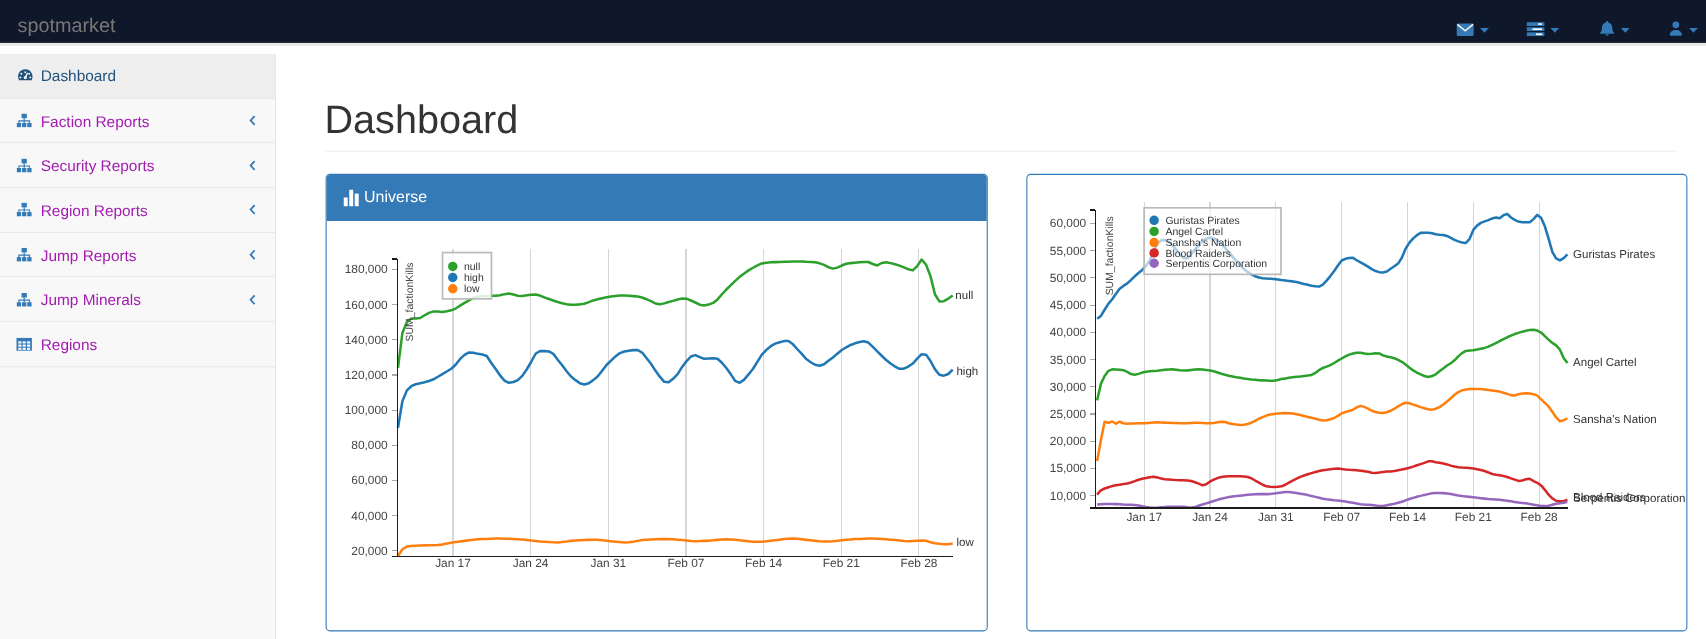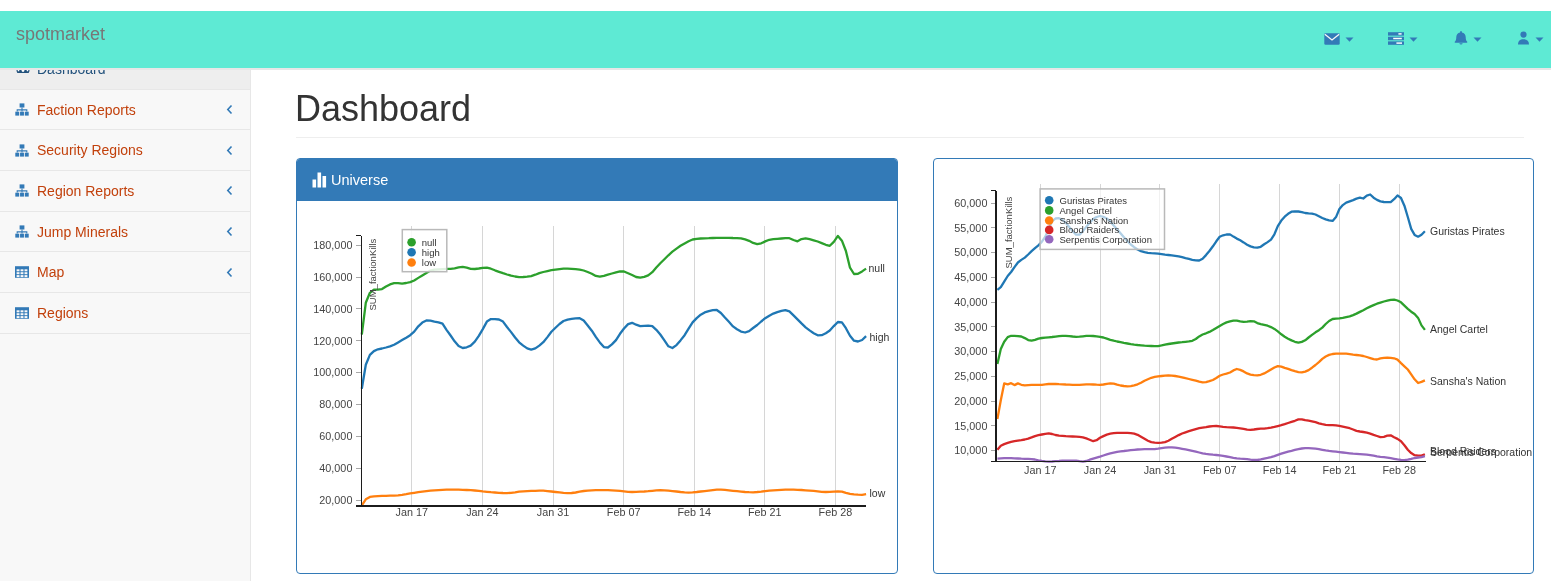--- a/index.html
+++ b/index.html
@@ -1,21 +1,21 @@
 <!DOCTYPE html>
 <html><head><meta charset="utf-8"><title>spotmarket</title>
 <style>
 * { box-sizing: border-box; margin:0; padding:0; }
 html,body { width:1551px; height:581px; font-family:"Liberation Sans",sans-serif; background:#fff; overflow:hidden; }
-.topnav { position:absolute; left:0; top:0; width:1551px; height:59px; background:#5eead4; border-bottom:2px solid #e7e7e7; z-index:5;margin-top:11px; }
+.topnav { position:absolute; left:0; top:0; width:1551px; height:41px; background:#0f172a; border-bottom:2px solid #e7e7e7; z-index:5; }
 .brand { position:absolute; left:16px; top:0; line-height:47px; font-size:18px; color:#777; }
 .navgrp { position:absolute; top:17px; }
 .navgrp .car { margin-left:5px; vertical-align:3px; }
 .sidebar { position:absolute; left:0; top:49px; width:251px; height:532px; background:#f8f8f8; border-right:1px solid #e7e7e7; }
-.sitem { display:flex; align-items:center; height:40.7px; border-bottom:1px solid #e7e7e7; padding-left:15px; font-size:14px; color:#c2410c; background:#f8f8f8; }
+.sitem { display:flex; align-items:center; height:40.7px; border-bottom:1px solid #e7e7e7; padding-left:15px; font-size:14px; color:#a21caf; background:#f8f8f8; }
 .sitem.active { background:#eeeeee; color:#23527c; }
 .sic { width:22px; display:inline-flex; align-items:center; }
 .slab { }
 .chev { margin-left:auto; margin-right:17px; display:inline-flex; }
 .main { position:absolute; left:251px; top:49px; width:1300px; height:532px; background:#fff; }
 h1.ph { position:absolute; left:44px; top:39px; font-size:36px; font-weight:400; color:#333; letter-spacing:0px; }
 .phline { position:absolute; left:45px; top:88px; width:1228px; border-bottom:1px solid #eee; }
 .row { position:absolute; left:45px; top:108.8px; display:flex; gap:35px; }
 .panel { width:601.5px; height:416.5px; border:1px solid #337ab7; border-radius:4px; background:#fff; }
 .phead { height:42px; background:#337ab7; border-radius:3px 3px 0 0; display:flex; align-items:center; padding-left:15px; color:#fff; font-size:14.5px; }
@@ -99,21 +99,21 @@
 <div class="sitem">
       <span class="sic">
         <svg width="14" height="13" viewBox="0 0 14 13">
           <rect x="4.6" y="0.4" width="4.8" height="4.1" fill="#337ab7"></rect>
           <path d="M7 4.5 v2.4 M2.2 8.6 V6.9 h9.6 v1.7 M7 6.9 v1.7" stroke="#337ab7" stroke-width="1.1" fill="none"></path>
           <rect x="0.3" y="8.7" width="3.9" height="3.9" fill="#337ab7"></rect>
           <rect x="5.05" y="8.7" width="3.9" height="3.9" fill="#337ab7"></rect>
           <rect x="9.8" y="8.7" width="3.9" height="3.9" fill="#337ab7"></rect>
         </svg>
       </span>
-      <span class="slab">Security Regions</span>
+      <span class="slab">Security Reports</span>
       <span class="chev">
         <svg width="7" height="11" viewBox="0 0 7 11">
           <path d="M5.5 1.5 1.8 5.5 5.5 9.5" stroke="#337ab7" stroke-width="1.6" fill="none"></path>
         </svg>
       </span>
     </div>
 <div class="sitem">
       <span class="sic">
         <svg width="14" height="13" viewBox="0 0 14 13">
           <rect x="4.6" y="0.4" width="4.8" height="4.1" fill="#337ab7"></rect>
@@ -133,43 +133,38 @@
 <div class="sitem">
       <span class="sic">
         <svg width="14" height="13" viewBox="0 0 14 13">
           <rect x="4.6" y="0.4" width="4.8" height="4.1" fill="#337ab7"></rect>
           <path d="M7 4.5 v2.4 M2.2 8.6 V6.9 h9.6 v1.7 M7 6.9 v1.7" stroke="#337ab7" stroke-width="1.1" fill="none"></path>
           <rect x="0.3" y="8.7" width="3.9" height="3.9" fill="#337ab7"></rect>
           <rect x="5.05" y="8.7" width="3.9" height="3.9" fill="#337ab7"></rect>
           <rect x="9.8" y="8.7" width="3.9" height="3.9" fill="#337ab7"></rect>
         </svg>
       </span>
+      <span class="slab">Jump Reports</span>
+      <span class="chev">
+        <svg width="7" height="11" viewBox="0 0 7 11">
+          <path d="M5.5 1.5 1.8 5.5 5.5 9.5" stroke="#337ab7" stroke-width="1.6" fill="none"></path>
+        </svg>
+      </span>
+    </div>
+<div class="sitem">
+      <span class="sic">
+        <svg width="14" height="13" viewBox="0 0 14 13">
+          <rect x="4.6" y="0.4" width="4.8" height="4.1" fill="#337ab7"></rect>
+          <path d="M7 4.5 v2.4 M2.2 8.6 V6.9 h9.6 v1.7 M7 6.9 v1.7" stroke="#337ab7" stroke-width="1.1" fill="none"></path>
+          <rect x="0.3" y="8.7" width="3.9" height="3.9" fill="#337ab7"></rect>
+          <rect x="5.05" y="8.7" width="3.9" height="3.9" fill="#337ab7"></rect>
+          <rect x="9.8" y="8.7" width="3.9" height="3.9" fill="#337ab7"></rect>
+        </svg>
+      </span>
       <span class="slab">Jump Minerals</span>
-      <span class="chev">
-        <svg width="7" height="11" viewBox="0 0 7 11">
-          <path d="M5.5 1.5 1.8 5.5 5.5 9.5" stroke="#337ab7" stroke-width="1.6" fill="none"></path>
-        </svg>
-      </span>
-    </div>
-<div class="sitem">
-      <span class="sic">
-        <svg width="14" height="12" viewBox="0 0 14 12">
-          <path fill="#337ab7" d="M0 0.2h14v11.6h-14z"></path>
-          <rect x="1.6" y="3.3" width="2.9" height="2.0" fill="#f8f8f8"></rect>
-          <rect x="5.55" y="3.3" width="2.9" height="2.0" fill="#f8f8f8"></rect>
-          <rect x="9.5" y="3.3" width="2.9" height="2.0" fill="#f8f8f8"></rect>
-          <rect x="1.6" y="6.2" width="2.9" height="2.0" fill="#f8f8f8"></rect>
-          <rect x="5.55" y="6.2" width="2.9" height="2.0" fill="#f8f8f8"></rect>
-          <rect x="9.5" y="6.2" width="2.9" height="2.0" fill="#f8f8f8"></rect>
-          <rect x="1.6" y="9.1" width="2.9" height="2.0" fill="#f8f8f8"></rect>
-          <rect x="5.55" y="9.1" width="2.9" height="2.0" fill="#f8f8f8"></rect>
-          <rect x="9.5" y="9.1" width="2.9" height="2.0" fill="#f8f8f8"></rect>
-        </svg>
-      </span>
-      <span class="slab">Map</span>
       <span class="chev">
         <svg width="7" height="11" viewBox="0 0 7 11">
           <path d="M5.5 1.5 1.8 5.5 5.5 9.5" stroke="#337ab7" stroke-width="1.6" fill="none"></path>
         </svg>
       </span>
     </div>
 <div class="sitem">
       <span class="sic">
         <svg width="14" height="12" viewBox="0 0 14 12">
           <path fill="#337ab7" d="M0 0.2h14v11.6h-14z"></path>

